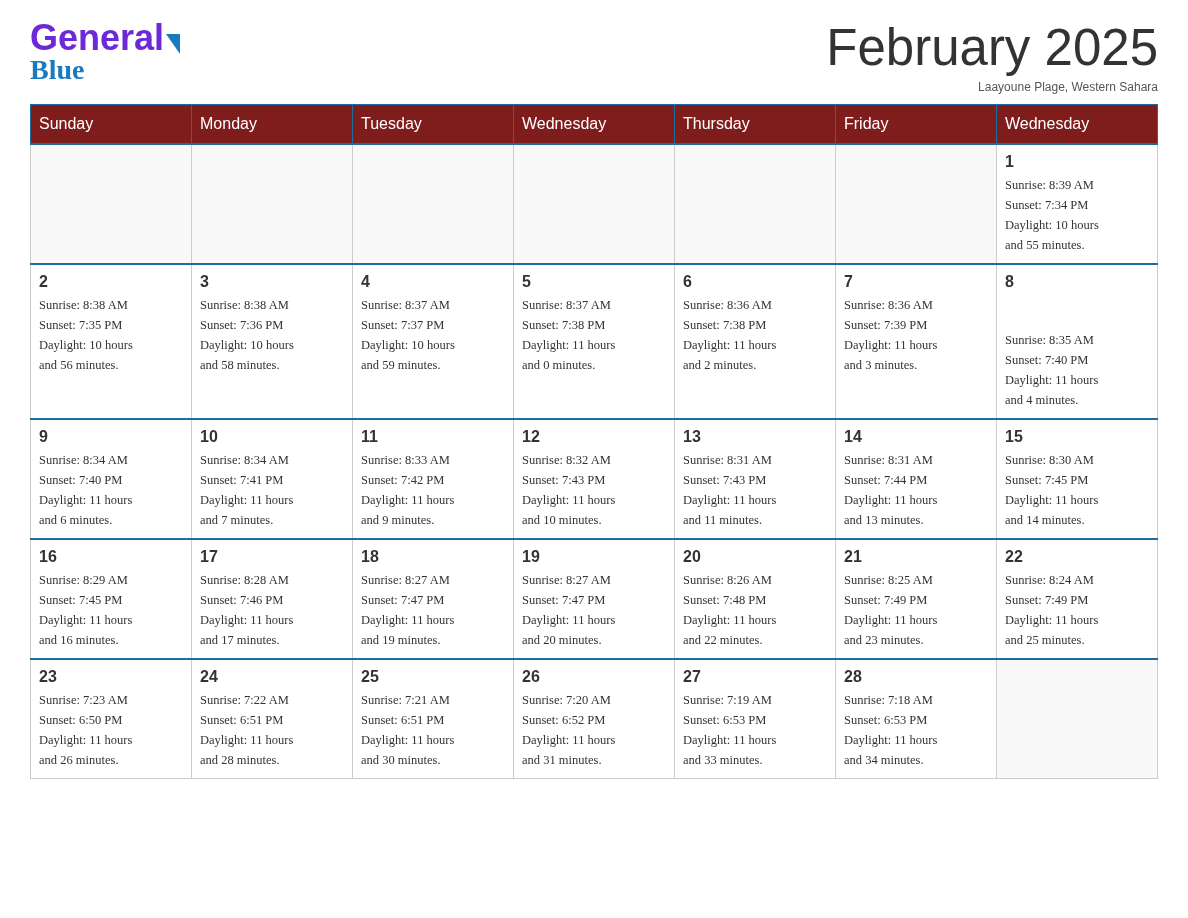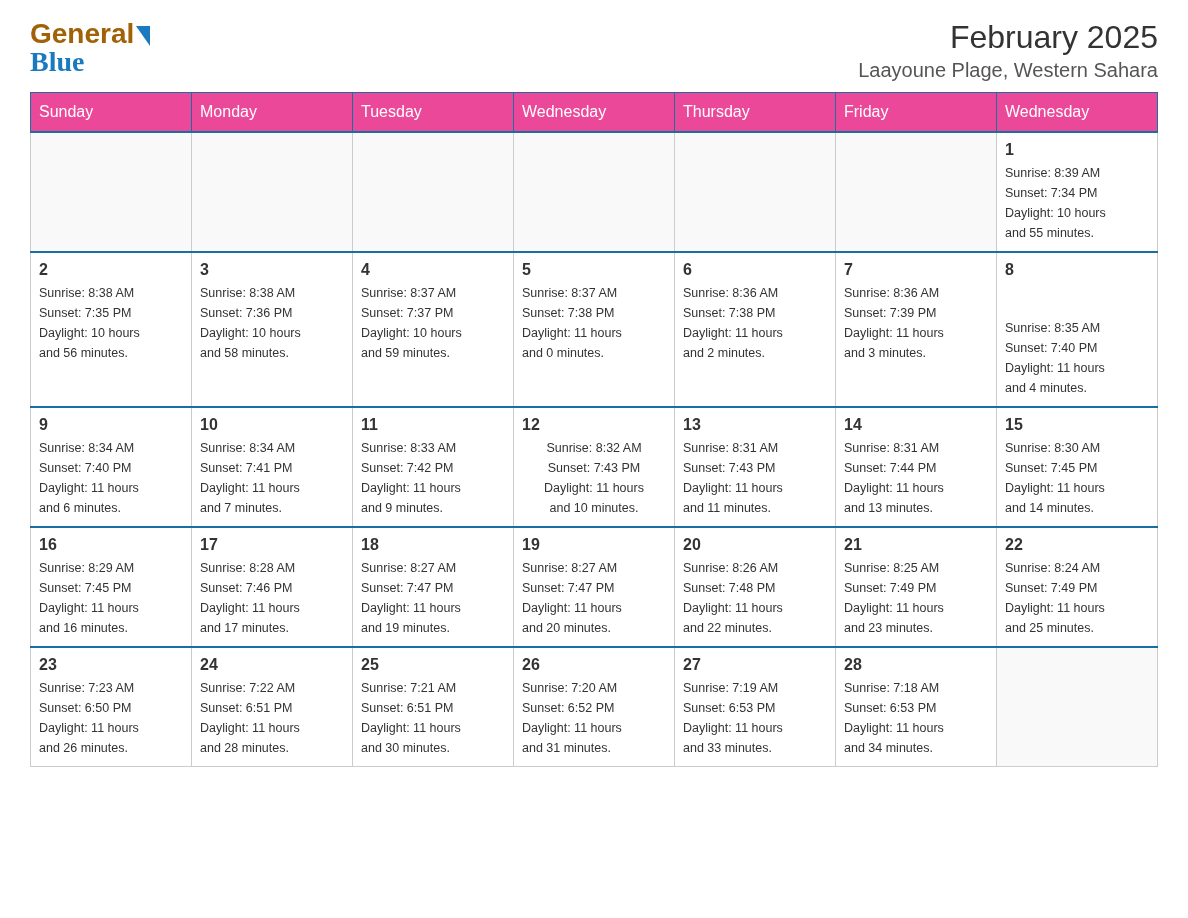--- a/index.html
+++ b/index.html
@@ -16,23 +16,23 @@
       justify-content: space-between;
       align-items: flex-start;
       margin-bottom: 10px;
     }
     .logo {
       display: flex;
       align-items: flex-end;
       gap: 0px;
     }
     .logo-text-general {
-      font-size: 28px;
+      font-size: 36px;
       font-weight: bold;
-      color: #a16207;
+      color: #6d28d9;
       line-height: 1;
     }
     .logo-arrow {
       width: 0;
       height: 0;
       border-left: 14px solid transparent;
       border-right: 0px solid transparent;
       border-top: 20px solid #1a7abf;
       display: inline-block;
       margin-bottom: 2px;
@@ -51,38 +51,38 @@
       flex-direction: column;
     }
     .logo-top-row {
       display: flex;
       align-items: flex-end;
     }
     .title-block {
       text-align: right;
     }
     .main-title {
-      font-size: 32px;
+      font-size: 51px;
       font-weight: normal;
       color: #333;
       line-height: 1.1;
       text-align: right;
     }
     .subtitle {
-      font-size: 20px;
+      font-size: 12px;
       color: #555;
       margin-top: 4px;
     }
     .calendar {
       width: 100%;
       border-collapse: collapse;
       margin-top: 10px;
     }
     .calendar th {
-      background-color: #ec4899;
+      background-color: #7f1d1d;
       color: white;
       padding: 10px 8px;
       text-align: left;
       font-size: 16px;
       font-weight: normal;
       border: 1px solid #1a6fa0;
     }
     .calendar td {
       vertical-align: top;
       padding: 8px;
@@ -100,20 +100,21 @@
       font-size: 16px;
       font-weight: bold;
       color: #333;
       margin-bottom: 4px;
       display: block;
     }
     .day-info {
       font-size: 12.5px;
       color: #333;
       line-height: 1.6;
+      font-family: Liberation Serif, serif;
     }
     .calendar tr {
       border-bottom: 2px solid #1a6fa0;
     }
     .calendar tbody tr:last-child {
       border-bottom: none;
     }
   </style>
 </head>
 <body>
@@ -230,21 +231,21 @@
         </td>
         <td>
           <span class="day-number">11</span>
           <div class="day-info" style="white-space: pre-line;">Sunrise: 8:33 AM
 Sunset: 7:42 PM
 Daylight: 11 hours
 and 9 minutes.</div>
         </td>
         <td>
           <span class="day-number">12</span>
-          <div class="day-info" style="white-space: pre-line; text-align: center;">Sunrise: 8:32 AM
+          <div class="day-info" style="white-space: pre-line;">Sunrise: 8:32 AM
 Sunset: 7:43 PM
 Daylight: 11 hours
 and 10 minutes.</div>
         </td>
         <td>
           <span class="day-number">13</span>
           <div class="day-info" style="white-space: pre-line;">Sunrise: 8:31 AM
 Sunset: 7:43 PM
 Daylight: 11 hours
 and 11 minutes.</div>

